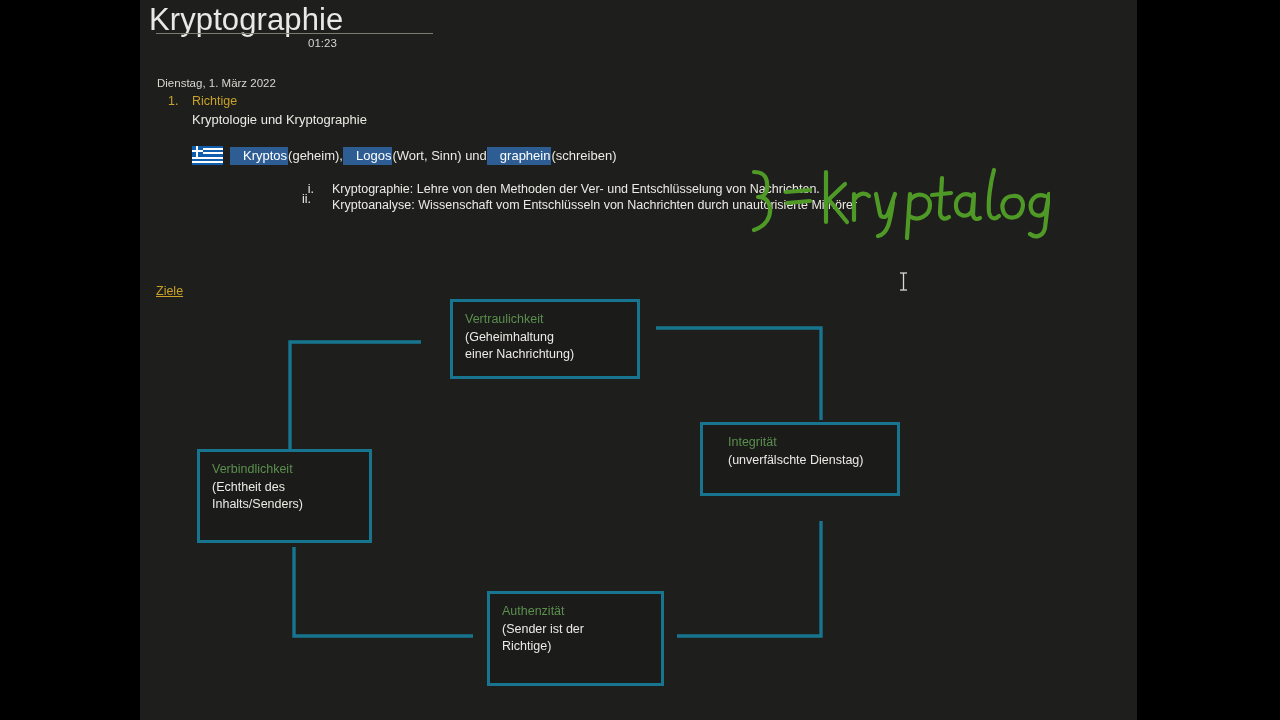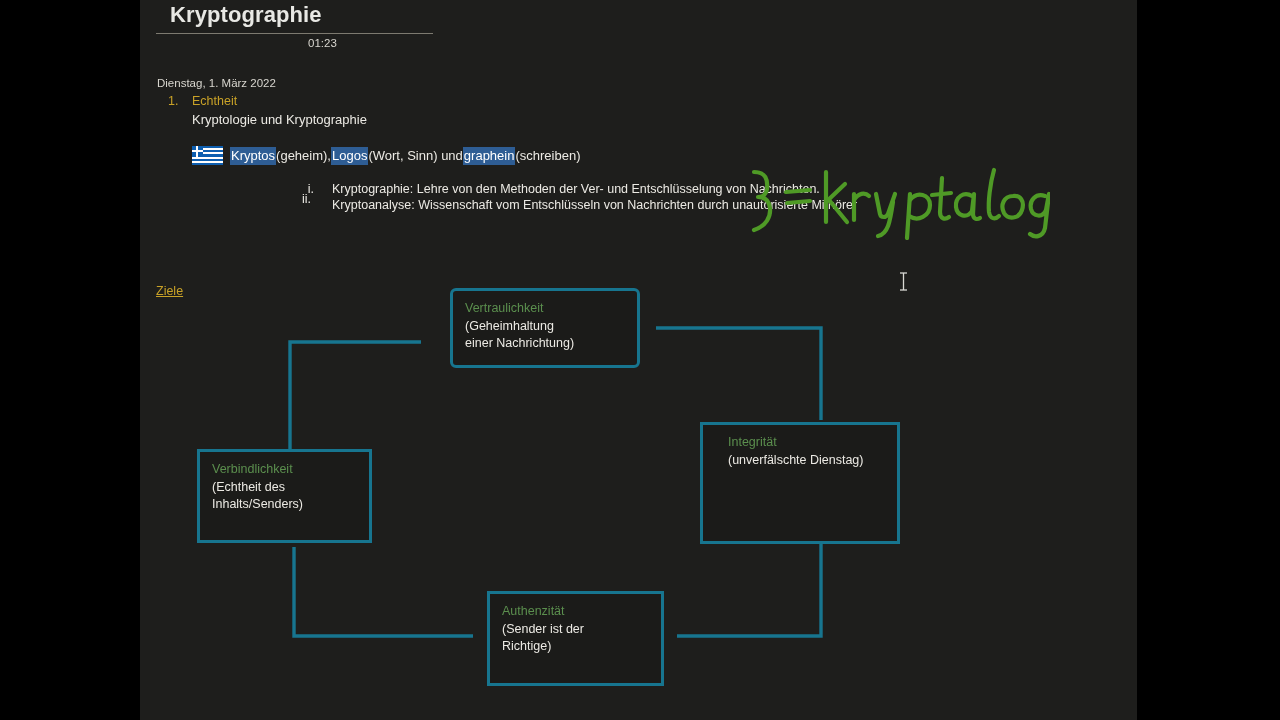--- a/index.html
+++ b/index.html
@@ -28,24 +28,24 @@
     top: 0px;
     width: 997px;
     height: 720px;
     background: #1e1e1c;
     overflow: hidden;
   }
 
   
   #slide-title {
     position: absolute;
-    left: 30px;
+    left: 9px;
     top: 2px;
-    font-size: 22px;
-    font-weight: 700;
+    font-size: 31px;
+    font-weight: 400;
     color: #e8e8e4;
     letter-spacing: 0.1px;
   }
   #title-rule {
     position: absolute;
     left: 16px;
     top: 33px;
     width: 277px;
     height: 1px;
     background: #7d7a70;
@@ -142,21 +142,21 @@
     position: absolute;
     left: 0;
     top: 4.2px;
     width: 10.55px;
     height: 2.11px;
     background: #ffffff;
   }
   .hl {
     background: #2e5d94;
     color: #ffffff;
-    padding: 1px 1px 2px 1px;
+    padding: 1px 1px 2px 13px;
   }
 
   
   .roman-item {
     position: absolute;
     font-size: 12.5px;
     color: #eceae4;
     white-space: nowrap;
   }
   .roman-mark {
@@ -212,24 +212,24 @@
     line-height: 17px;
     margin-bottom: 1px;
   }
   .node-body {
     font-size: 12.5px;
     color: #eceae4;
     line-height: 17px;
     white-space: pre-line;
   }
   #node-vertraulichkeit {
-    left: 310px; top: 288px; width: 190px; height: 80px; border-radius: 6px;
+    left: 310px; top: 299px; width: 190px; height: 80px;
   }
   #node-integritaet {
-    left: 560px; top: 422px; width: 200px; height: 122px; padding-left: 25px;
+    left: 560px; top: 422px; width: 200px; height: 74px; padding-left: 25px;
   }
   #node-authenzitaet {
     left: 347px; top: 591px; width: 177px; height: 95px;
   }
   #node-verbindlichkeit {
     left: 57px; top: 449px; width: 175px; height: 94px;
   }
 
   
   #connectors {
@@ -253,21 +253,21 @@
 <div id="screen">
 
   <div id="slide">
 
     <div id="slide-title">Kryptographie</div>
     <div id="title-rule"></div>
     <div id="slide-date">Dienstag, 1. März 2022</div>
     <div id="slide-time">01:23</div>
 
     <div id="sec-num">1.</div>
-    <div id="sec-title">Echtheit</div>
+    <div id="sec-title">Richtige</div>
     <div id="sec-sub">Kryptologie und Kryptographie</div>
 
     <div id="greek-line">
       <span id="greek-flag">
         <span class="stripe" style="top:0px;"></span>
         <span class="stripe" style="top:4.22px;"></span>
         <span class="stripe" style="top:8.44px;"></span>
         <span class="stripe" style="top:12.66px;"></span>
         <span class="stripe" style="top:16.88px;"></span>
         <span class="canton"></span>

